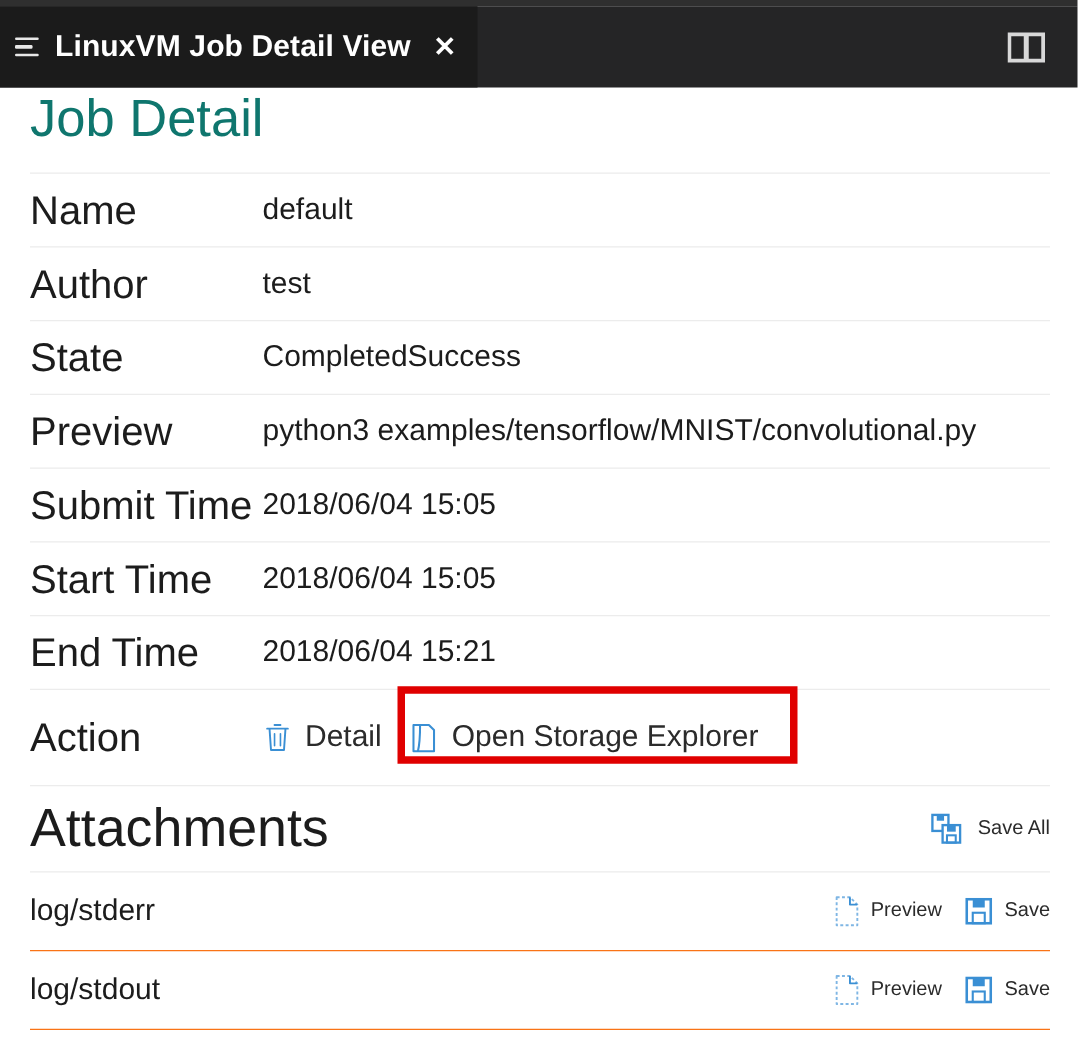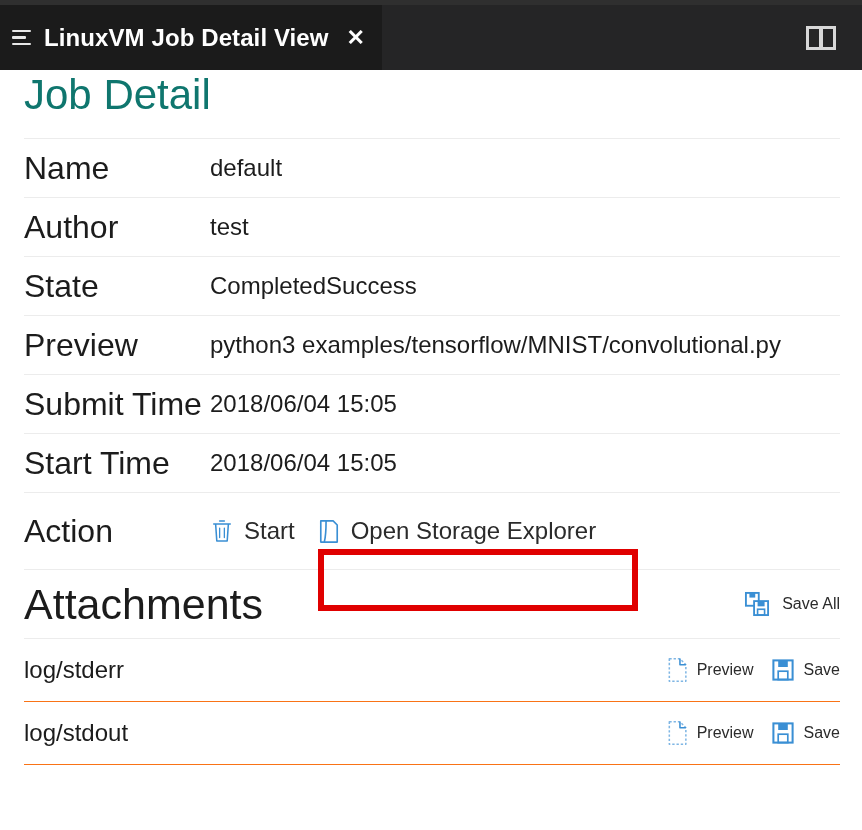--- a/index.html
+++ b/index.html
@@ -274,33 +274,37 @@
         <div class="row-value">python3 examples/tensorflow/MNIST/convolutional.py</div>
       </div>
       <div class="row">
         <div class="row-label">Submit Time</div>
         <div class="row-value">2018/06/04 15:05</div>
       </div>
       <div class="row">
         <div class="row-label">Start Time</div>
         <div class="row-value">2018/06/04 15:05</div>
       </div>
+      <div class="row">
+        <div class="row-label">End Time</div>
+        <div class="row-value">2018/06/04 15:21</div>
+      </div>
 
       <div class="row row-action">
         <div class="row-label">Action</div>
         <div class="actions">
 
           <div class="action-btn">
             <span>
               <svg width="24" height="26" viewBox="0 0 20 22" aria-hidden="true">
                 <path d="M3 5 h14 M8 2.5 h4 M4.6 5 l1 14.5 h8.8 l1 -14.5" fill="none" stroke="#3a8fd4" stroke-width="1.3" stroke-linecap="round" stroke-linejoin="round"></path>
                 <path d="M8 8.5 v8 M12 8.5 v8" fill="none" stroke="#3a8fd4" stroke-width="1.1" stroke-linecap="round"></path>
               </svg>
             </span>
-            <span class="lbl">Start</span>
+            <span class="lbl">Detail</span>
           </div>
 
           <div class="action-btn">
             <span>
               <svg width="24" height="27" viewBox="0 0 20 23" aria-hidden="true">
                 <path d="M3 2.5 h10.5 l3.5 3.5 v14.5 h-14 z" fill="none" stroke="#3a8fd4" stroke-width="1.4" stroke-linejoin="round"></path>
                 <path d="M7.5 2.5 c0 6 0 12 -1.5 18" fill="none" stroke="#3a8fd4" stroke-width="1.4"></path>
               </svg>
             </span>
             <span class="lbl">Open Storage Explorer</span>

